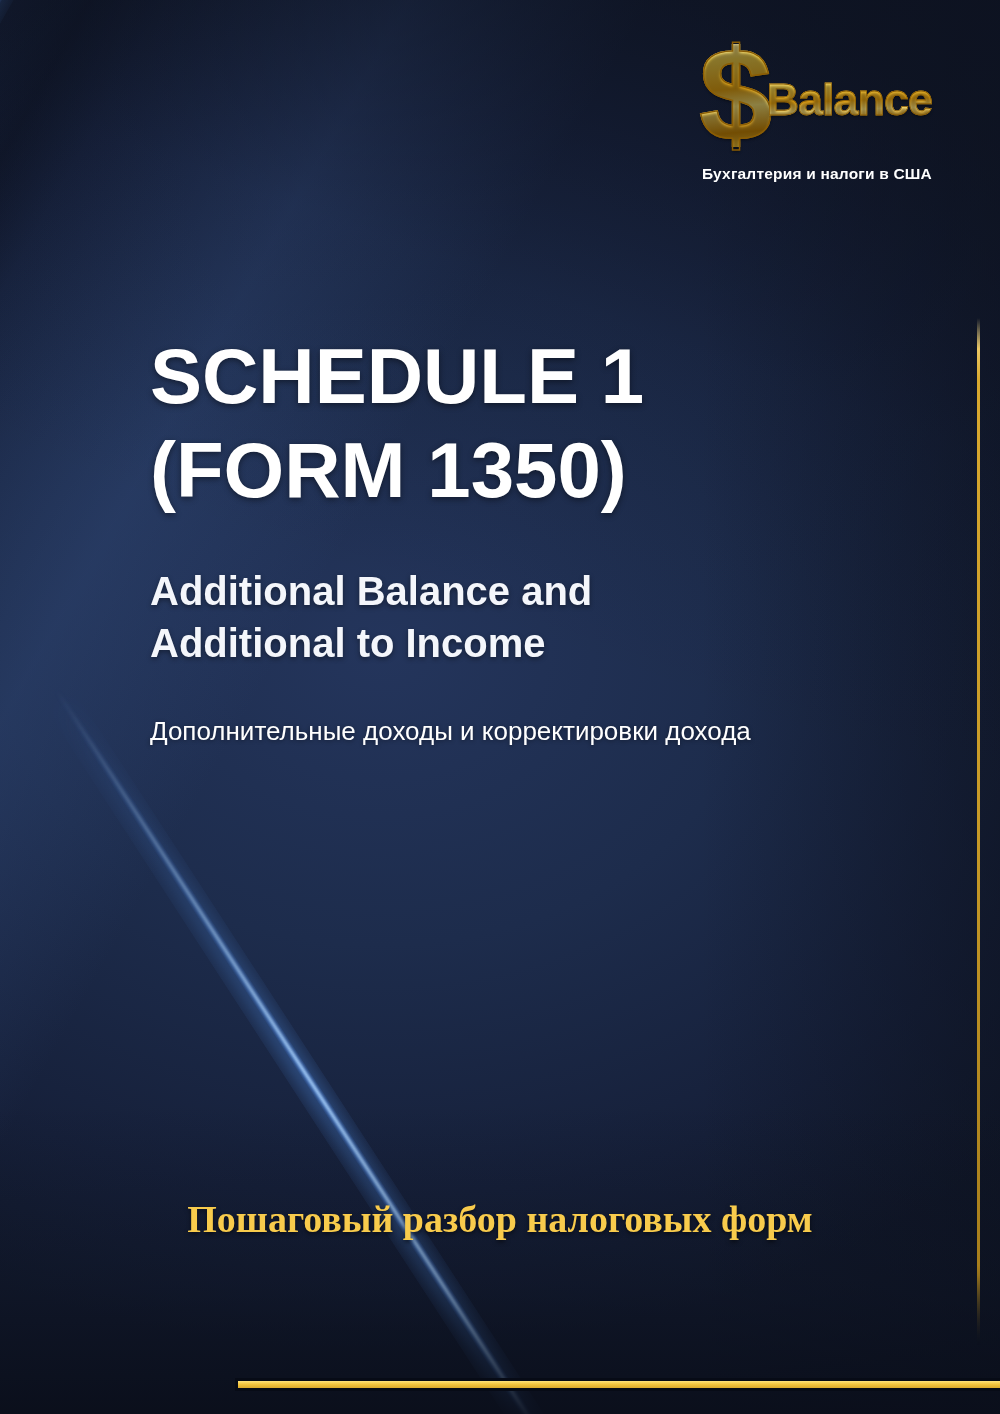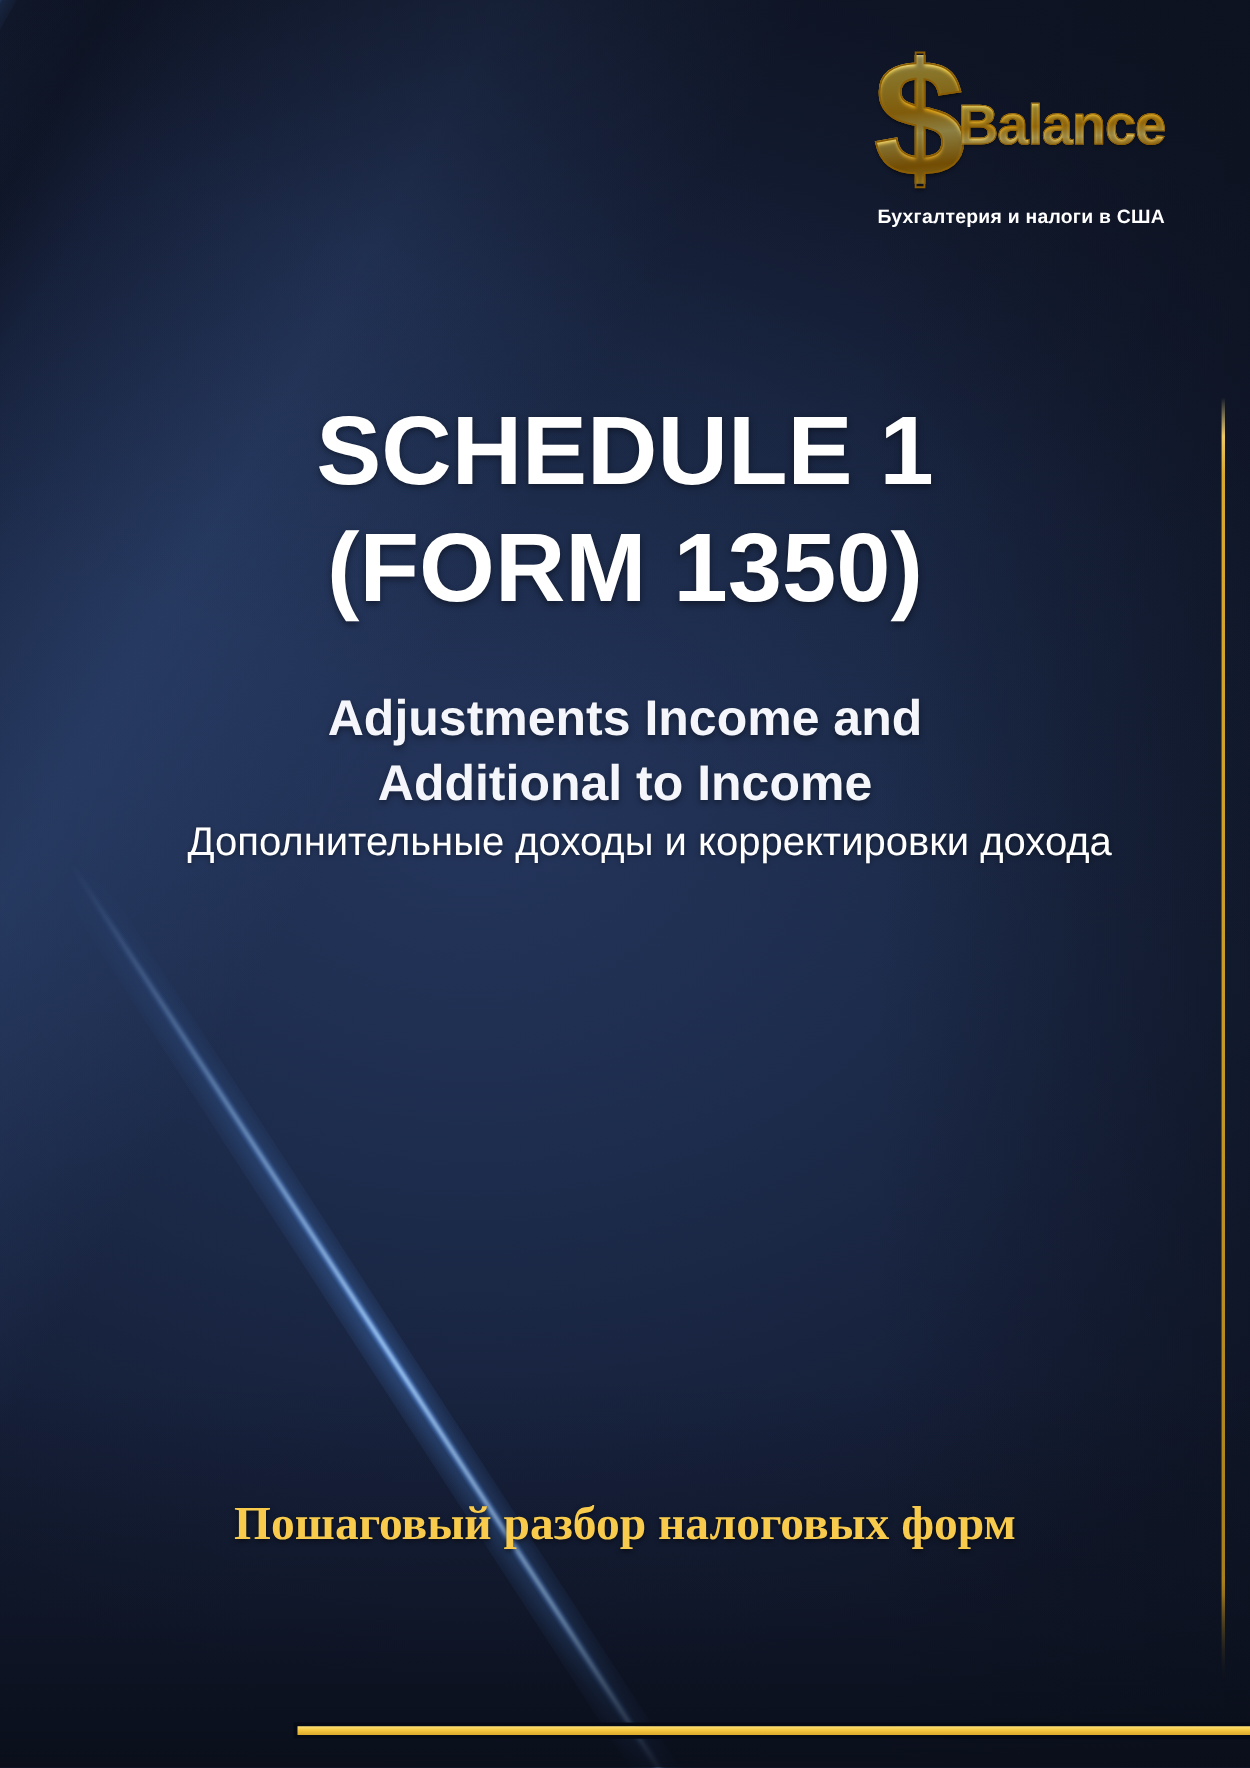--- a/index.html
+++ b/index.html
@@ -158,23 +158,22 @@
     width: 762px;
     height: 7px;
     background: linear-gradient(180deg, #ffe27a 0%, #f5c63f 45%, #dba92c 100%);
     box-shadow: 0 0 0 3px #070b16;
   }
 
   
   .content {
     position: absolute;
     left: 150px;
-    top: 314px;
+    top: 330px;
     width: 700px;
-    text-align: center;
     color: #ffffff;
   }
   .title {
     font-size: 78px;
     font-weight: 700;
     line-height: 1.20;
     letter-spacing: 0px;
     color: #ffffff;
     text-shadow: 0 2px 6px rgba(0,0,0,.45);
   }
@@ -182,21 +181,22 @@
   .subtitle {
     margin-top: 48px;
     font-size: 40px;
     font-weight: 700;
     line-height: 1.30;
     color: #f4f6fb;
     text-shadow: 0 2px 5px rgba(0,0,0,.4);
   }
   .subtitle-line { display: block; }
   .translation {
-    font-size: 32px;
+    margin-top: 46px;
+    font-size: 26px;
     font-weight: 400;
     line-height: 1.3;
     color: #ffffff;
     white-space: nowrap;
     text-shadow: 0 1px 4px rgba(0,0,0,.4);
   }
 
   
   .footer-note {
     position: absolute;
@@ -247,21 +247,21 @@
 
   <div class="gold-vline"></div>
   <div class="gold-hline"></div>
 
   <div class="content">
     <div class="title">
       <span class="title-line">SCHEDULE 1</span>
       <span class="title-line">(FORM 1350)</span>
     </div>
     <div class="subtitle">
-      <span class="subtitle-line">Adjustments Income and</span>
+      <span class="subtitle-line">Additional Balance and</span>
       <span class="subtitle-line">Additional to Income</span>
     </div>
     <div class="translation">Дополнительные доходы и корректировки дохода</div>
   </div>
 
   <div class="footer-note">
     <span class="footer-line">Пошаговый разбор налоговых форм</span>
   </div>
 
 </div>

